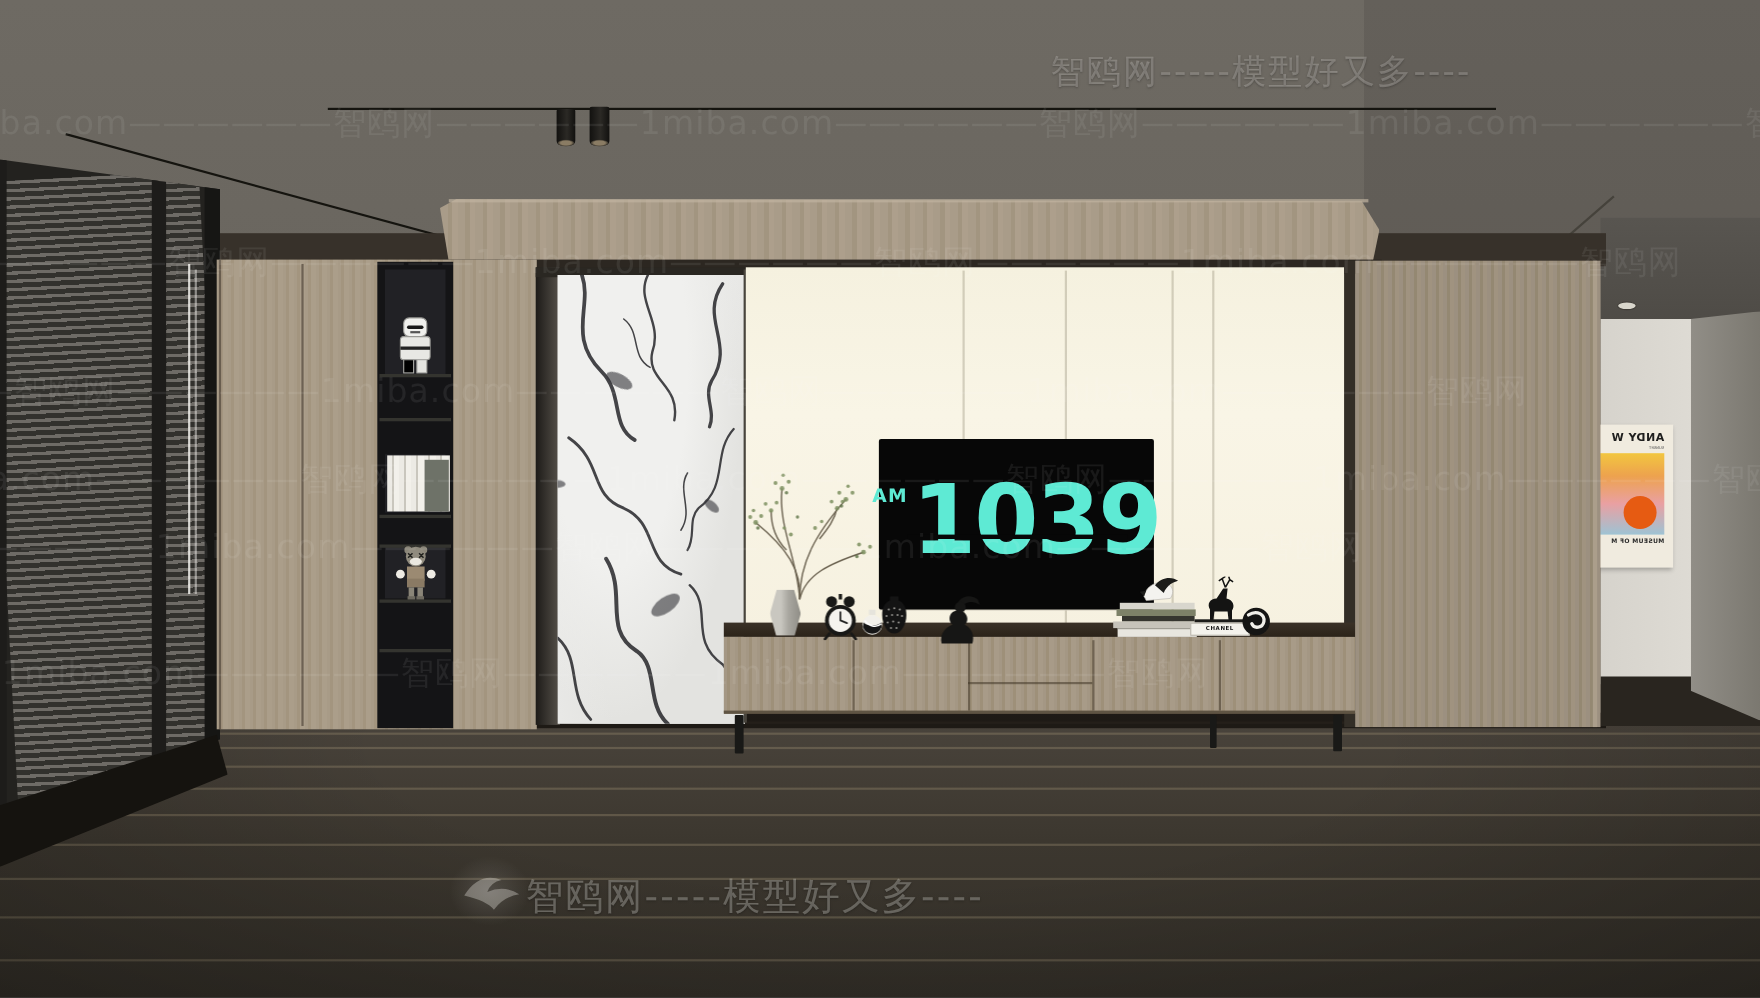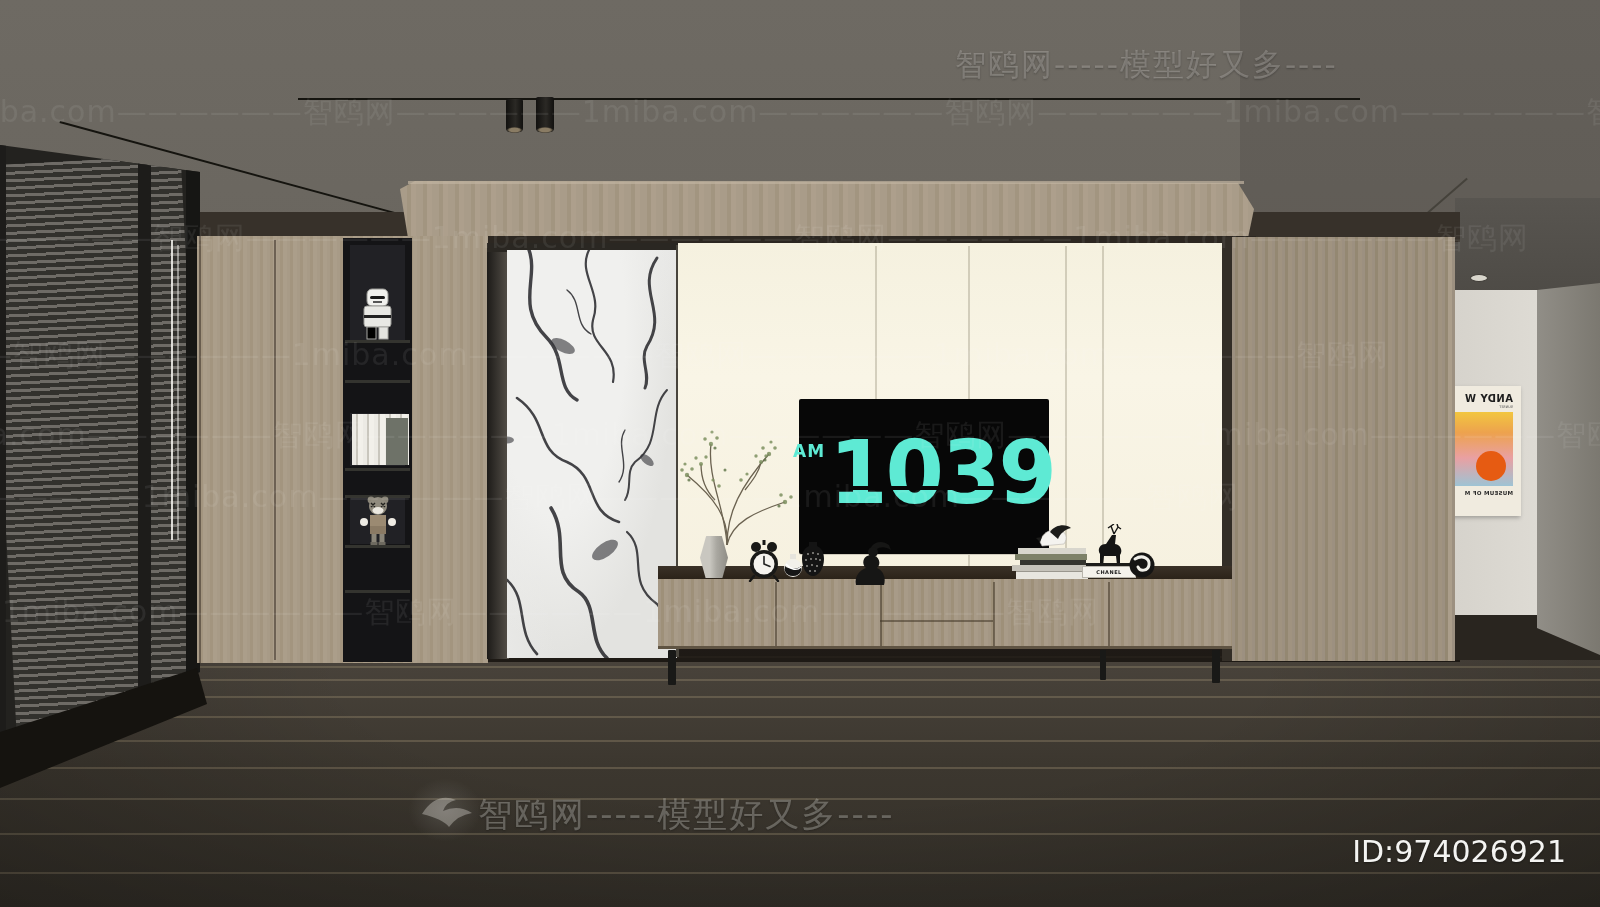--- a/index.html
+++ b/index.html
@@ -383,15 +383,14 @@
   <div class="abs wm-row" style="left:-500px;top:477px;">1miba.com——————智鸥网——————1miba.com——————智鸥网——————1miba.com——————智鸥网</div>
   <div class="abs wm-row" style="left:-640px;top:592px;">1miba.com——————智鸥网——————1miba.com——————智鸥网——————1miba.com——————智鸥网</div>
 
   <div class="abs wm-strong" style="left:955px;top:44px;">智鸥网-----模型好又多----</div>
   <div class="abs bird-blob"></div>
   <svg class="abs" style="left:418px;top:786px;z-index:9;" width="58" height="50" viewBox="0 0 58 50">
     <path d="M4,28 Q18,6 38,14 Q28,16 25,25 Q40,18 54,27 Q40,29 31,41 Q25,33 4,28 Z" fill="rgba(240,238,232,.33)"></path>
   </svg>
   <div class="abs wm-strong wm-bottom" style="left:478px;top:792px;">智鸥网-----模型好又多----</div>
 
-  <div class="abs logo-id">ID:974026921</div>
 
 </div>
 
 </body></html>

